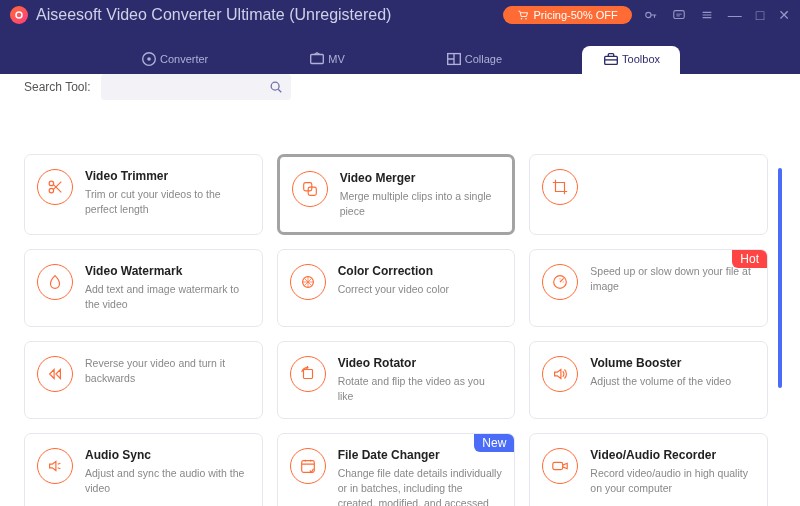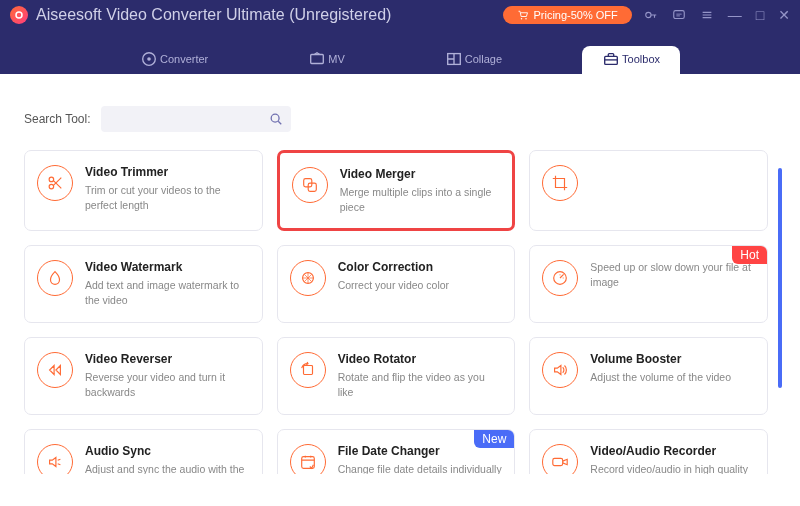--- a/index.html
+++ b/index.html
@@ -14,30 +14,30 @@
 .pricing-btn svg { width: 12px; height: 12px; }
 .title-icons { display: flex; align-items: center; gap: 14px; margin-left: 12px; }
 .title-icons span { color: #9595c8; cursor: pointer; display: flex; align-items: center; }
 .title-icons svg { width: 14px; height: 14px; }
 .win-controls { display: flex; gap: 14px; margin-left: 14px; }
 .win-controls span { color: #9595c8; cursor: pointer; font-size: 14px; display: flex; align-items: center; }
 .tabs { display: flex; justify-content: center; gap: 60px; height: 44px; align-items: flex-end; }
 .tab { display: flex; flex-direction: row; align-items: center; gap: 2px; color: #b0b0d8; cursor: pointer; padding: 4px 20px 6px; font-size: 11px; }
 .tab svg { width: 18px; height: 18px; }
 .tab.active { background: #fff; color: #2c2c6c; border-radius: 8px 8px 0 0; }
-.content { flex: 1; background: #fff; padding: 32px 24px; display: flex; flex-direction: column; overflow: hidden; }
+.content { flex: 1; background: #fff; padding: 0 24px; display: flex; flex-direction: column; overflow: hidden; gap: 36px; }
 .search-row { display: flex; align-items: center; gap: 10px; margin-bottom: 18px; }
 .search-label { font-size: 12px; color: #555; }
 .search-box { background: #f2f2f7; border-radius: 4px; width: 190px; height: 26px; display: flex; align-items: center; padding: 0 8px; }
 .search-box input { border: none; background: transparent; outline: none; flex: 1; font-size: 12px; }
 .search-box svg { width: 14px; height: 14px; color: #7070b0; }
 .grid-wrap { flex: 1; overflow-y: auto; position: relative; }
 .grid { display: grid; grid-template-columns: repeat(3, 1fr); gap: 14px; padding-right: 8px; }
 .card { border: 1px solid #e6e6ee; border-radius: 7px; padding: 14px 12px; display: flex; gap: 12px; cursor: pointer; position: relative; min-height: 78px; background: #fff; }
-.card.highlighted { border: 3px solid #ef4444; }
+.card.highlighted { border: 3px solid #a3a3a3; }
 .card-icon { width: 36px; height: 36px; border: 1.5px solid #ff6b35; border-radius: 50%; display: flex; align-items: center; justify-content: center; flex-shrink: 0; color: #ff6b35; }
 .card-icon svg { width: 18px; height: 18px; }
 .card-body { flex: 1; }
 .card-title { font-size: 12px; font-weight: 600; color: #222; margin-bottom: 4px; }
 .card-desc { font-size: 10.5px; color: #888; line-height: 1.4; }
 .badge { position: absolute; top: 0; right: 0; font-size: 12px; color: #fff; padding: 2px 8px; border-radius: 0 6px 0 6px; }
 .badge.hot { background: #ff4444; }
 .badge.new { background: #4a6cf7; }
 .scrollbar { position: absolute; right: 18px; top: 168px; width: 4px; height: 220px; background: #4a6cf7; border-radius: 2px; }
 </style>
@@ -200,21 +200,20 @@
               <div class="card-desc">Speed up or slow down your file at image</div>
             </div>
           </div>
           <div class="card">
             <div class="card-icon">
               <svg viewBox="0 0 20 20" fill="none">
                 <path d="M9 5L4 10l5 5V5zM16 5l-5 5 5 5V5z" stroke="currentColor" stroke-width="1.3" fill="none"></path>
               </svg>
             </div>
             <div class="card-body">
-              <div class="card-title">Video Reverser</div>
               <div class="card-desc">Reverse your video and turn it backwards</div>
             </div>
           </div>
           <div class="card">
             <div class="card-icon">
               <svg viewBox="0 0 20 20" fill="none">
                 <rect x="5" y="5" width="10" height="10" rx="1" stroke="currentColor" stroke-width="1.3"></rect>
                 <path d="M3 8a7 7 0 017-5" stroke="currentColor" stroke-width="1.3"></path>
                 <path d="M9 1l1 2-2 1" stroke="currentColor" stroke-width="1.3"></path>
               </svg>

